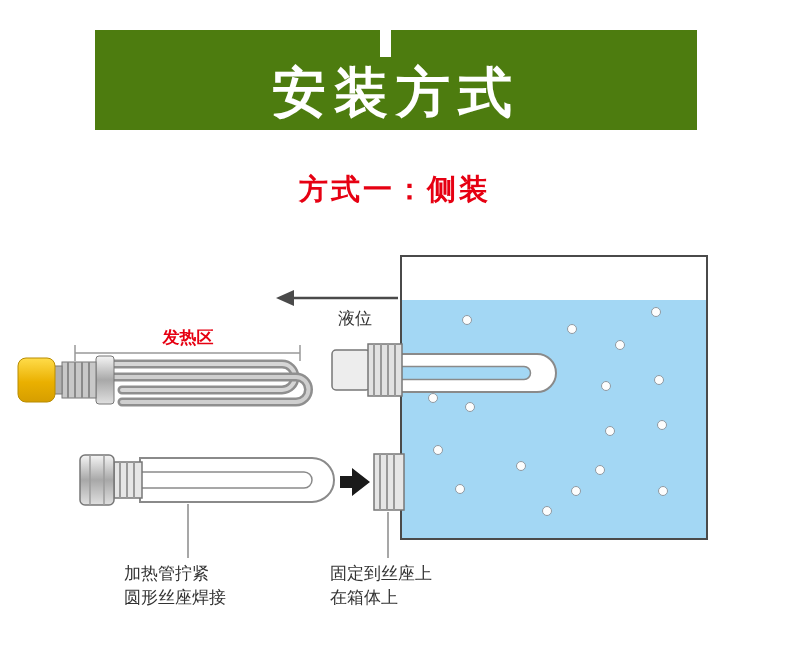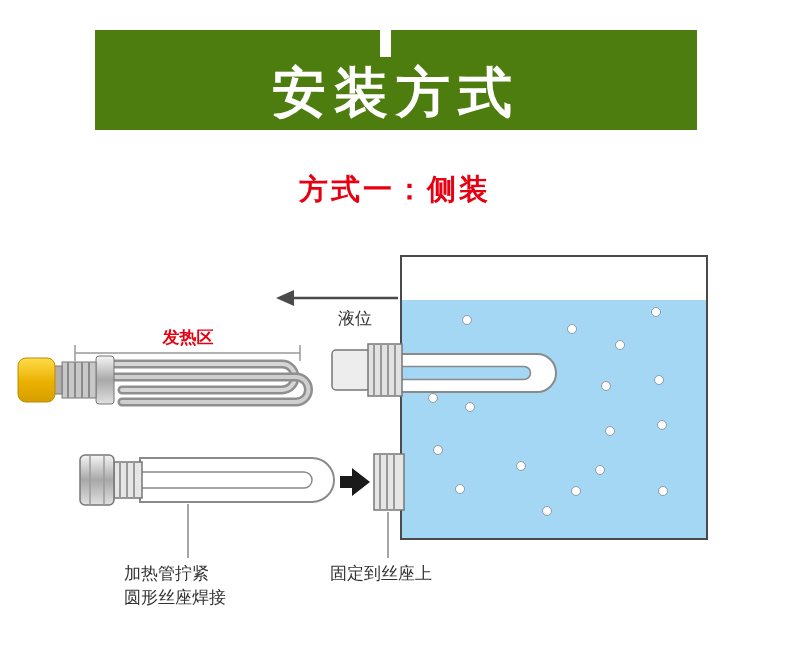--- a/index.html
+++ b/index.html
@@ -155,15 +155,16 @@
   <div class="lbl lbl-liquid">液位</div>
   <div class="lbl lbl-zone" style="color: rgb(230, 0, 18);">发热区</div>
 
   <div class="caption caption-left">
     <span>加热管拧紧</span>
     <span>圆形丝座焊接</span>
   </div>
 
   <div class="caption caption-right">
     <span>固定到丝座上</span>
+    <span>在箱体上</span>
   </div>
 
 </div>
 
 </body></html>

